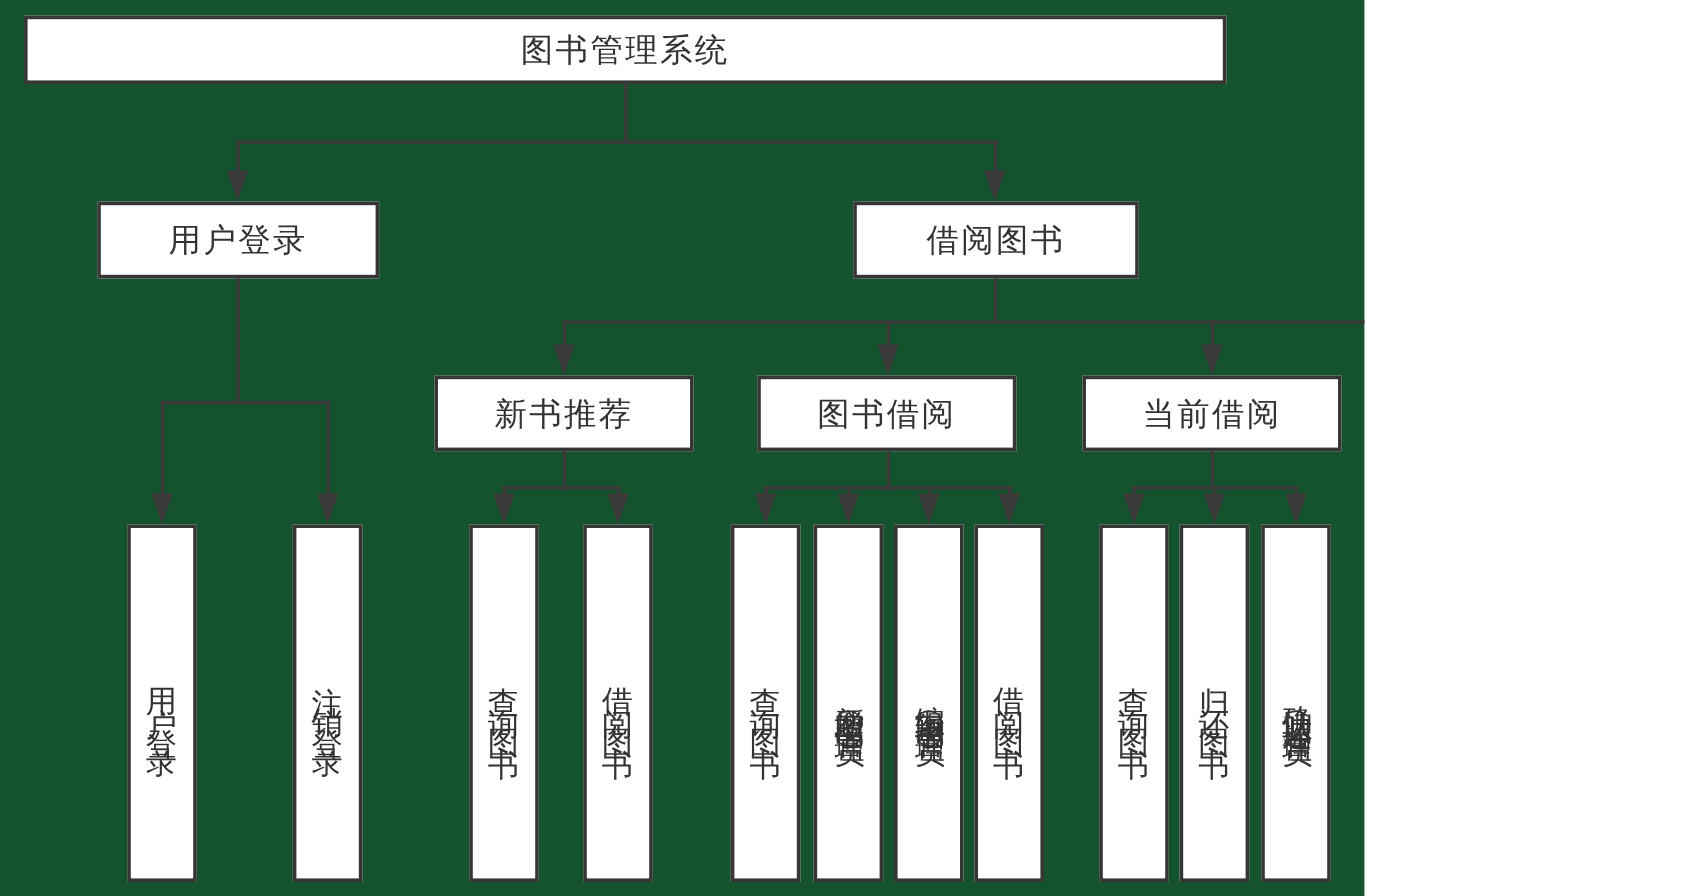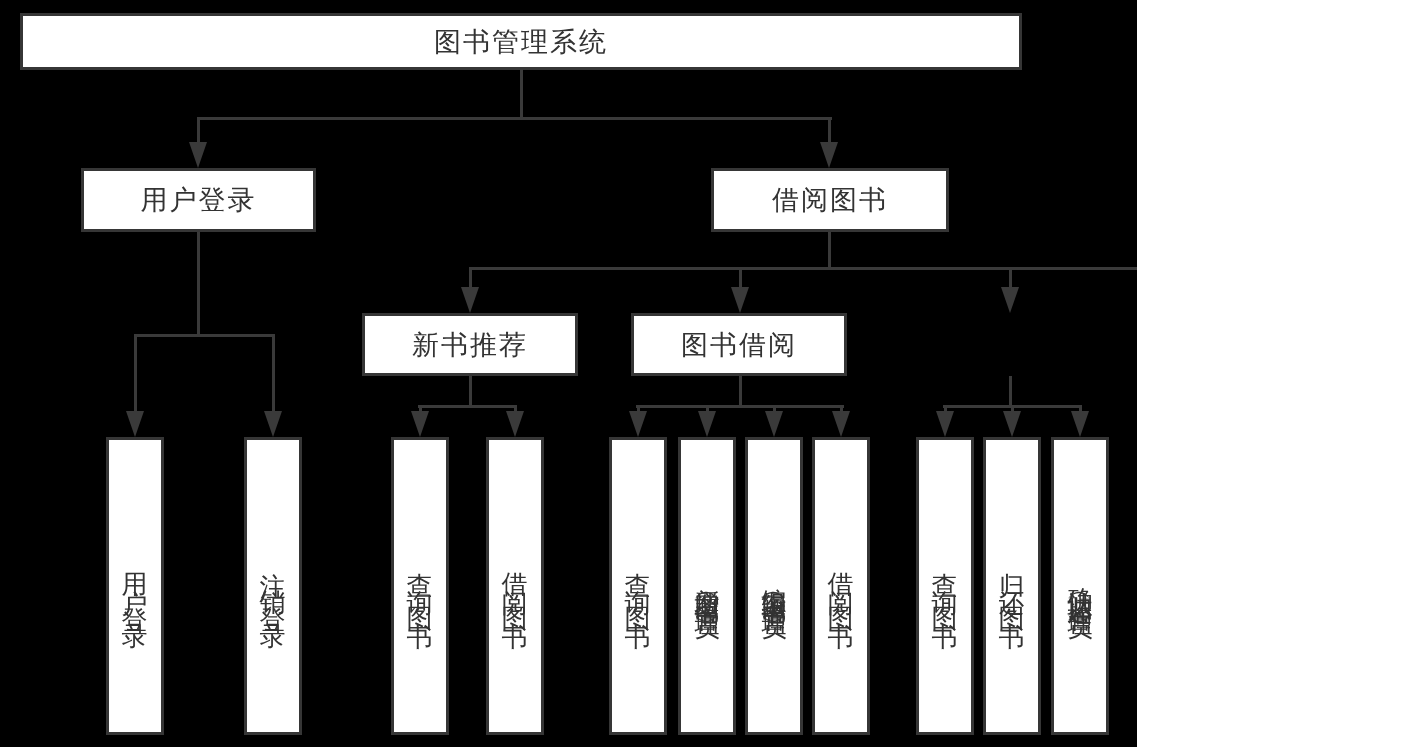--- a/index.html
+++ b/index.html
@@ -1,18 +1,18 @@
 <!DOCTYPE html>
 <html><head>
 <meta charset="utf-8">
 <style>
   html,body { margin:0; padding:0; background:#ffffff; }
   .stage {
     position:relative; width:1137px; height:747px;
-    background:#000000; overflow:hidden;
+    background:#14532d; overflow:hidden;
     font-family:"Liberation Sans","DejaVu Sans",sans-serif;
   }
   .node {
     position:absolute; box-sizing:border-box;
     border:3px solid #363636; background:#ffffff;
     display:flex; align-items:center; justify-content:center;
   }
   .hlabel {
     font-size:27px; color:#333333; letter-spacing:2px; white-space:nowrap;
   }
@@ -75,20 +75,23 @@
   <div class="line" style="left:1009px; top:267px; width:3px; height:23px;"></div>
   <div class="arrowhead" style="left:1001px; top:287px;"></div>
   <div class="line" style="left:1278px; top:267px; width:3px; height:23px;"></div>
   <div class="arrowhead" style="left:1270px; top:287px;"></div>
 
   <div class="node" style="left:362px; top:313px; width:216px; height:63px;align-items:center;">
     <span class="hlabel">新书推荐</span>
   </div>
   <div class="node" style="left:631px; top:313px; width:216px; height:63px;">
     <span class="hlabel">图书借阅</span>
+  </div>
+  <div class="node" style="left:902px; top:313px; width:216px; height:63px;">
+    <span class="hlabel">当前借阅</span>
   </div>
 
   <div class="line" style="left:469px; top:376px; width:3px; height:32px;"></div>
   <div class="line" style="left:418px; top:405px; width:99px; height:3px;"></div>
   <div class="line" style="left:419px; top:405px; width:3px; height:10px;"></div>
   <div class="arrowhead" style="left:411px; top:411px;"></div>
   <div class="line" style="left:514px; top:405px; width:3px; height:10px;"></div>
   <div class="arrowhead" style="left:506px; top:411px;"></div>
 
   <div class="line" style="left:739px; top:376px; width:3px; height:32px;"></div>

